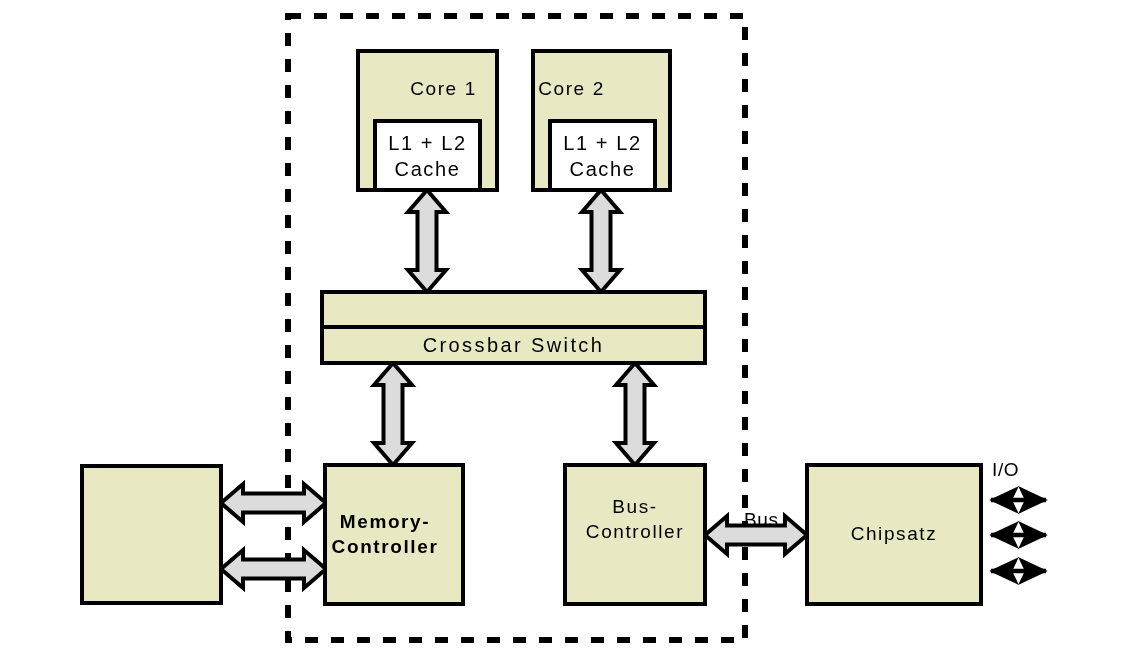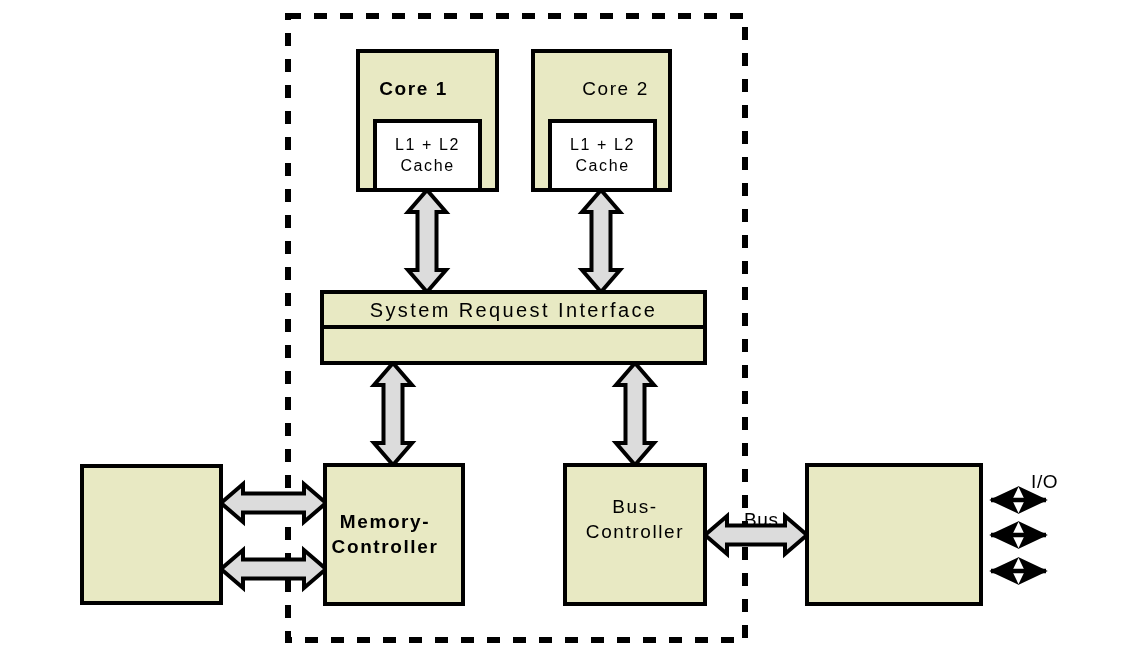--- a/index.html
+++ b/index.html
@@ -17,21 +17,21 @@
     display:flex;
     align-items:center;
     justify-content:center;
     text-align:center;
     color:#000000;
     line-height:1.30;
     letter-spacing:1.6px;
     pointer-events:none;
     white-space:pre-line;
   }
-  .f18{font-size:16px;}
+  .f18{font-size:20px;}
   .f19{font-size:19px;}
   .f20{font-size:20px;}
   .lsw{letter-spacing:2.4px;}
   .lsn{letter-spacing:0.6px;}
 </style>
 </head>
 <body>
 
 <div id="stage">
 
@@ -86,38 +86,39 @@
     <rect x="375" y="121" width="105" height="69" fill="#FFFFFF" stroke="#000000" stroke-width="4"></rect>
     <rect x="550" y="121" width="105" height="69" fill="#FFFFFF" stroke="#000000" stroke-width="4"></rect>
     <rect x="322" y="292" width="383" height="35" fill="#E8E9C3" stroke="#000000" stroke-width="4"></rect>
     <rect x="322" y="327" width="383" height="36" fill="#E8E9C3" stroke="#000000" stroke-width="4"></rect>
     <rect x="82" y="466" width="139" height="137" fill="#E8E9C3" stroke="#000000" stroke-width="4"></rect>
     <rect x="325" y="465" width="138" height="139" fill="#E8E9C3" stroke="#000000" stroke-width="4"></rect>
     <rect x="565" y="465" width="140" height="139" fill="#E8E9C3" stroke="#000000" stroke-width="4"></rect>
     <rect x="807" y="465" width="174" height="139" fill="#E8E9C3" stroke="#000000" stroke-width="4"></rect>
   </svg>
 
-  <div class="blk-label f19" style="left:344px;top:62px;width:139px;height:55px;font-weight:bold;">Core 1</div>
+  <div class="blk-label f19" style="left:374px;top:62px;width:139px;height:55px;">Core 1</div>
 
-  <div class="blk-label f19" style="left:547px;top:62px;width:137px;height:55px;">Core 2</div>
+  <div class="blk-label f19" style="left:503px;top:62px;width:137px;height:55px;">Core 2</div>
 
   <div class="blk-label f18" style="left:375px;top:121px;width:105px;height:69px;">L1 + L2
 Cache</div>
 
   <div class="blk-label f18" style="left:550px;top:121px;width:105px;height:69px;">L1 + L2
 Cache</div>
 
-  <div class="blk-label f20 lsw" style="left:322px;top:292px;width:383px;height:35px;">System Request Interface</div>
 
+  <div class="blk-label f20 lsw" style="left:322px;top:327px;width:383px;height:36px;">Crossbar Switch</div>
 
 
   <div class="blk-label f19" style="left:316px;top:465px;width:138px;height:139px;font-weight:bold;">Memory-
 Controller</div>
 
   <div class="blk-label f19" style="left:565px;top:450px;width:140px;height:139px;">Bus-
 Controller</div>
 
+  <div class="blk-label f19" style="left:807px;top:465px;width:174px;height:139px;">Chipsatz</div>
 
   <div class="blk-label f19 lsn" style="left:744px;top:508px;width:60px;height:24px;justify-content:flex-start;">Bus</div>
 
-  <div class="blk-label f19 lsn" style="left:1031px;top:458px;width:60px;height:24px;justify-content:flex-start;margin-top:12px;">I/O</div>
+  <div class="blk-label f19 lsn" style="left:992px;top:458px;width:60px;height:24px;justify-content:flex-start;">I/O</div>
 
 </div>
 
 </body></html>

